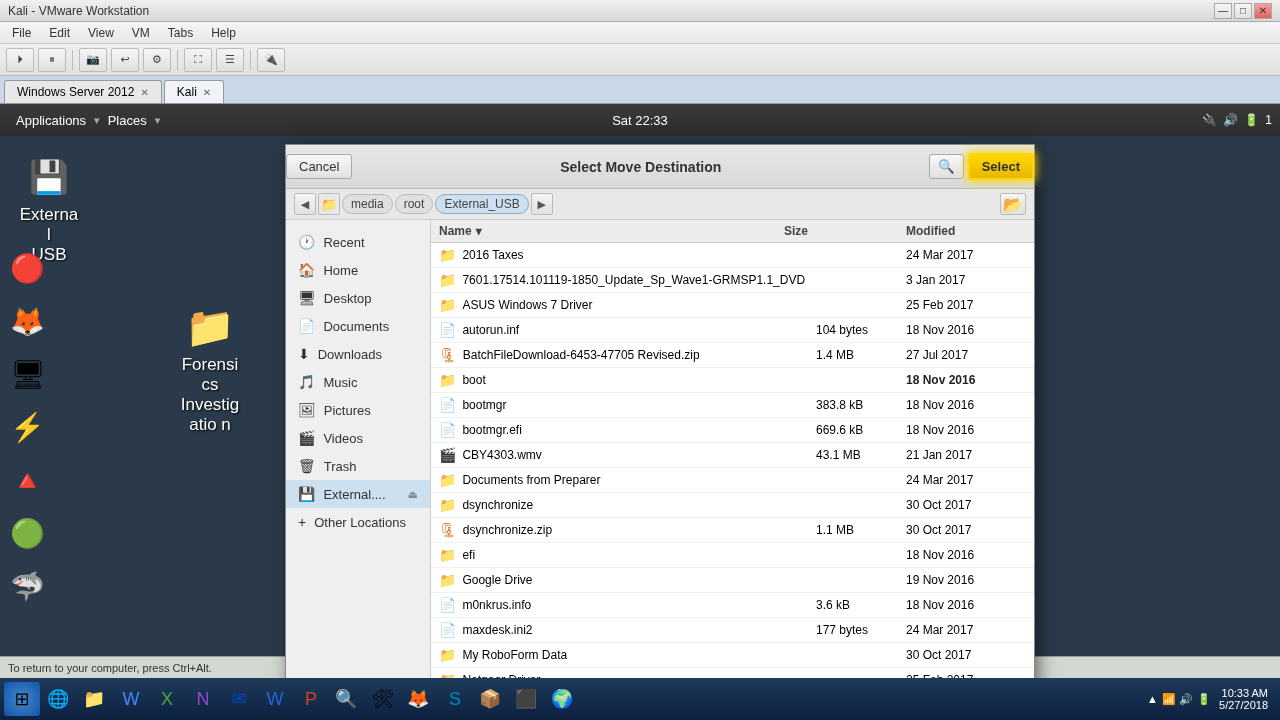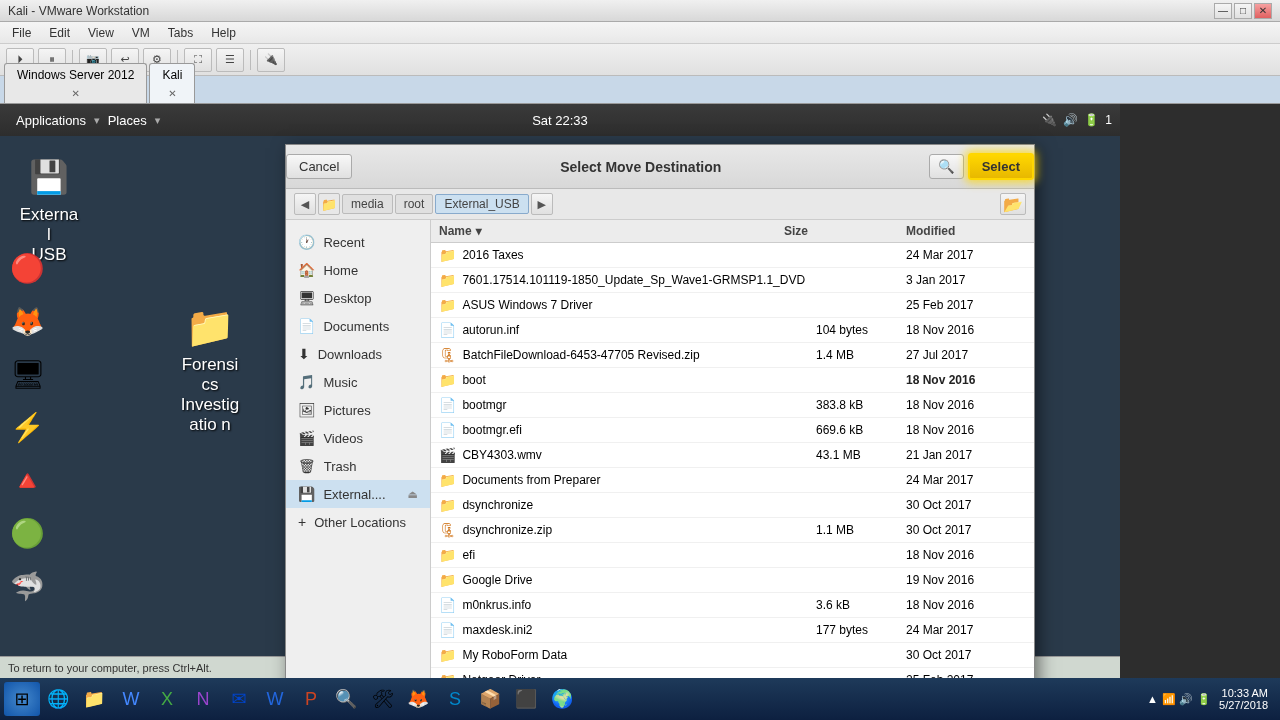--- a/index.html
+++ b/index.html
@@ -59,32 +59,31 @@
       display: flex;
       align-items: flex-end;
       padding: 0 4px;
       border-bottom: 1px solid #999;
     }
     .tab {
       padding: 4px 12px; font-size: 12px; cursor: pointer;
       background: #e8e8e8; border: 1px solid #999; border-bottom: none;
       margin-right: 2px; display: flex; align-items: center; gap: 6px;
       border-radius: 3px 3px 0 0;
-      flex-direction: column;
     }
     .tab.active { background: #f0f4f8; font-weight: 500; }
     .tab .tab-close { font-size: 10px; color: #666; }
 
     
     .kali-desktop {
       background: #2a3a4a;
       position: absolute;
       top: 104px;
       left: 0;
-      width: 1120px;
+      width: 1280px;
       height: 616px;
     }
 
     
     .kali-panel {
       background: linear-gradient(to bottom, #3a3a3a, #2d2d2d);
       height: 32px;
       display: flex;
       align-items: center;
       padding: 0 8px;
@@ -193,21 +192,21 @@
       border-bottom: 1px solid #ccc;
     }
     .breadcrumb-nav-btn {
       width: 22px; height: 22px; background: linear-gradient(to bottom, #f5f5f5, #e0e0e0);
       border: 1px solid #bbb; display: flex; align-items: center; justify-content: center;
       cursor: pointer; font-size: 11px; color: #555; border-radius: 2px;
     }
     .breadcrumb-item {
       padding: 2px 8px; font-size: 12px; color: #444;
       background: #e0e0e0; border: 1px solid #bbb; cursor: pointer;
-      border-radius: 2px;
+      border-radius: 10px;
     }
     .breadcrumb-item.active { background: #cce0f0; border-color: #88aacc; font-weight: 500; }
     .breadcrumb-folder-icon {
       width: 22px; height: 22px; background: #e8e8e8;
       border: 1px solid #bbb; display: flex; align-items: center; justify-content: center;
       cursor: pointer; font-size: 13px; border-radius: 2px;
     }
     .new-folder-btn {
       margin-left: auto; width: 26px; height: 22px; background: linear-gradient(to bottom, #f5f5f5, #e0e0e0);
       border: 1px solid #bbb; display: flex; align-items: center; justify-content: center;

